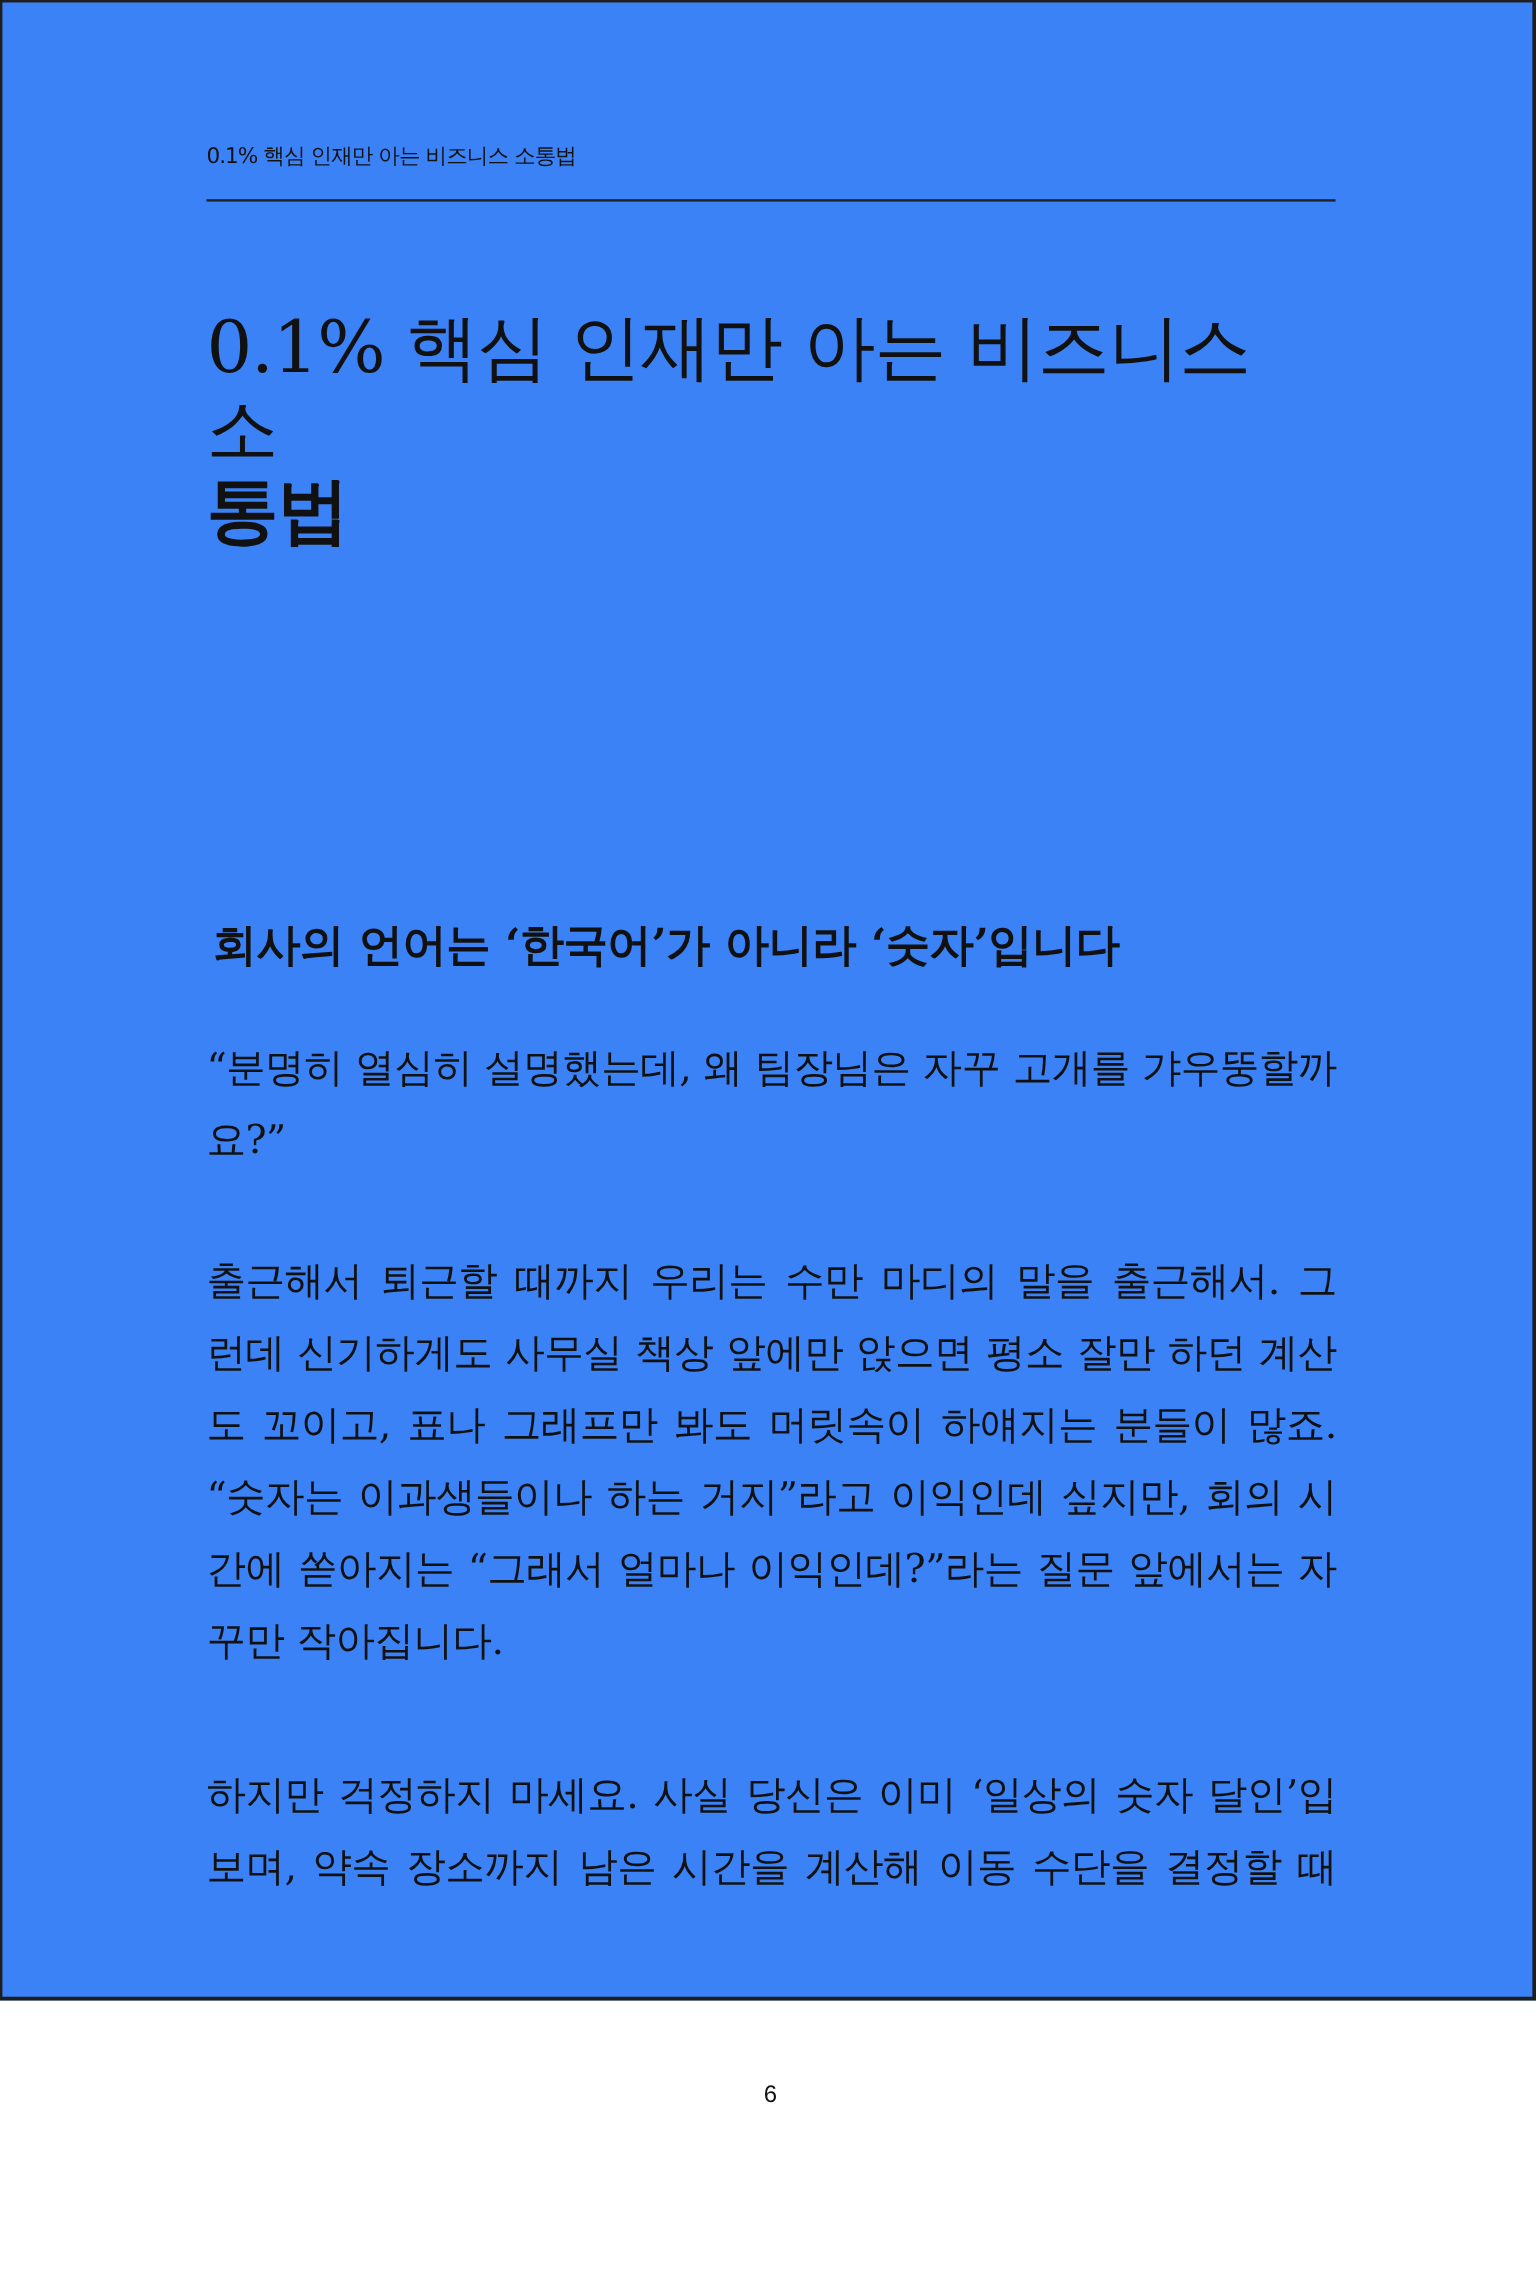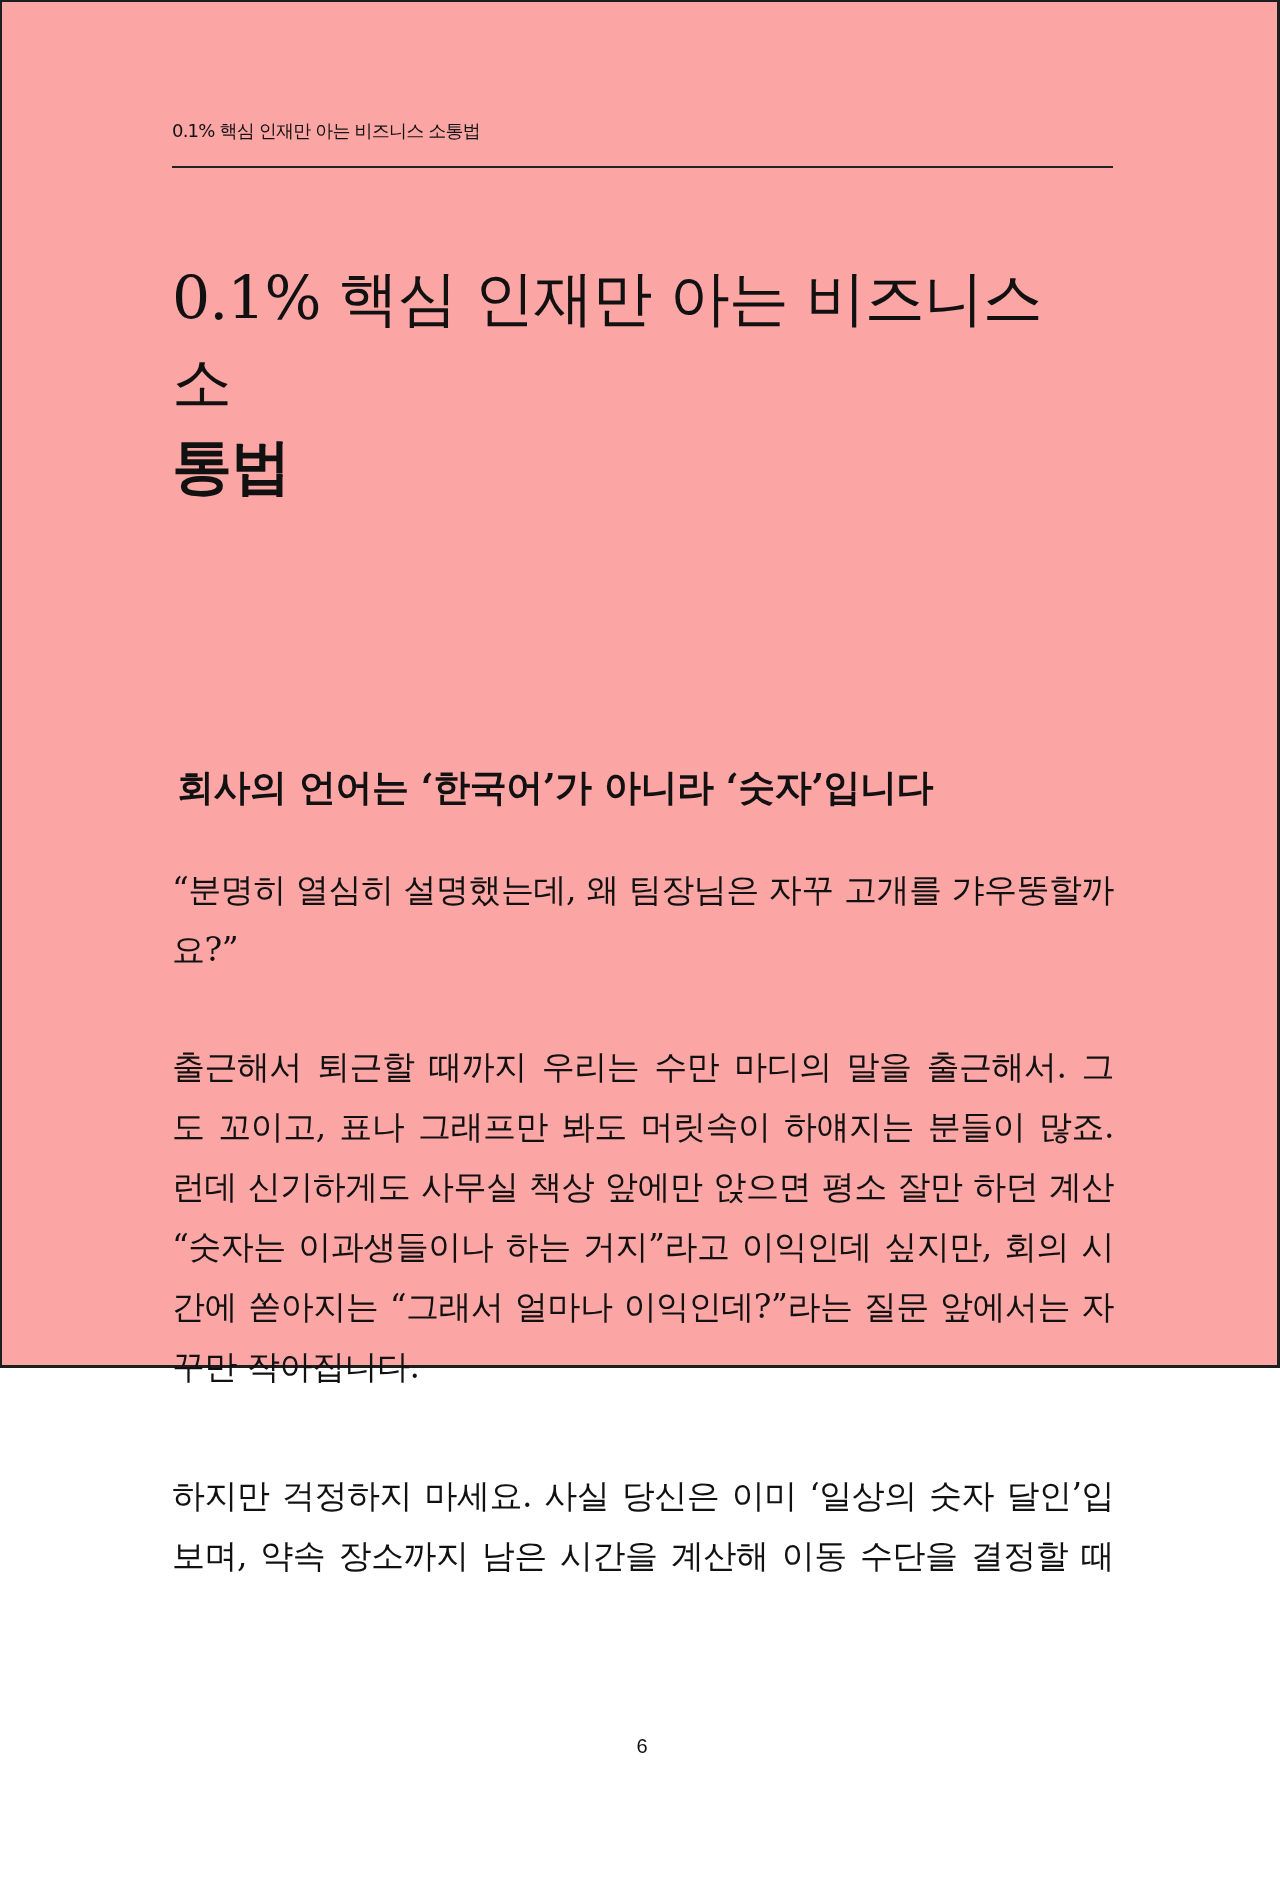--- a/index.html
+++ b/index.html
@@ -11,26 +11,26 @@
       width: 1280px;
       height: 1895px;
       position: relative;
       overflow: hidden;
     }
     .page {
       position: absolute;
       left: 0;
       top: 0;
       width: 1280px;
-      height: 1368px;
+      height: 1667px;
       box-sizing: border-box;
       border: 2px solid #1e1e1e;
       border-right-width: 3px;
       border-bottom-width: 3px;
-      background: #fca5a5;
+      background: #3b82f6;
     }
     .running-header {
       position: absolute;
       left: 170px;
       top: 117px;
       font-family: "DejaVu Sans", "Liberation Sans", sans-serif;
       font-size: 18px;
       letter-spacing: -0.8px;
       color: #111111;
       line-height: 24px;
@@ -46,21 +46,21 @@
     }
     .chapter-title {
       position: absolute;
       left: 170px;
       top: 254px;
       width: 900px;
       font-family: "DejaVu Serif", "Liberation Serif", serif;
       font-size: 60px;
       font-weight: 400;
       color: #111111;
-      line-height: 84px;
+      line-height: 68px;
       margin: 0;
       letter-spacing: -1px;
       word-break: keep-all;
     }
     .chapter-title .l2 { font-weight: 700; }
     .section-heading {
       position: absolute;
       left: 170px;
       top: 752px;
       font-family: "DejaVu Serif", "Liberation Serif", serif;
@@ -123,22 +123,22 @@
 
   <h2 class="section-heading">회사의 언어는 ‘한국어’가 아니라 ‘숫자’입니다</h2>
 
   <p class="body-text p1">
     <span class="line">“분명히 열심히 설명했는데, 왜 팀장님은 자꾸 고개를 갸우뚱할까</span>
     <span class="line last">요?”</span>
   </p>
 
   <p class="body-text p2">
     <span class="line">출근해서 퇴근할 때까지 우리는 수만 마디의 말을 출근해서. 그</span>
+    <span class="line">런데 신기하게도 사무실 책상 앞에만 앉으면 평소 잘만 하던 계산</span>
     <span class="line">도 꼬이고, 표나 그래프만 봐도 머릿속이 하얘지는 분들이 많죠.</span>
-    <span class="line">런데 신기하게도 사무실 책상 앞에만 앉으면 평소 잘만 하던 계산</span>
     <span class="line">“숫자는 이과생들이나 하는 거지”라고 이익인데 싶지만, 회의 시</span>
     <span class="line">간에 쏟아지는 “그래서 얼마나 이익인데?”라는 질문 앞에서는 자</span>
     <span class="line last">꾸만 작아집니다.</span>
   </p>
 
   <p class="body-text p3">
     <span class="line">하지만 걱정하지 마세요. 사실 당신은 이미 ‘일상의 숫자 달인’입</span>
     <span class="line">보며, 약속 장소까지 남은 시간을 계산해 이동 수단을 결정할 때</span>
   </p>
 

